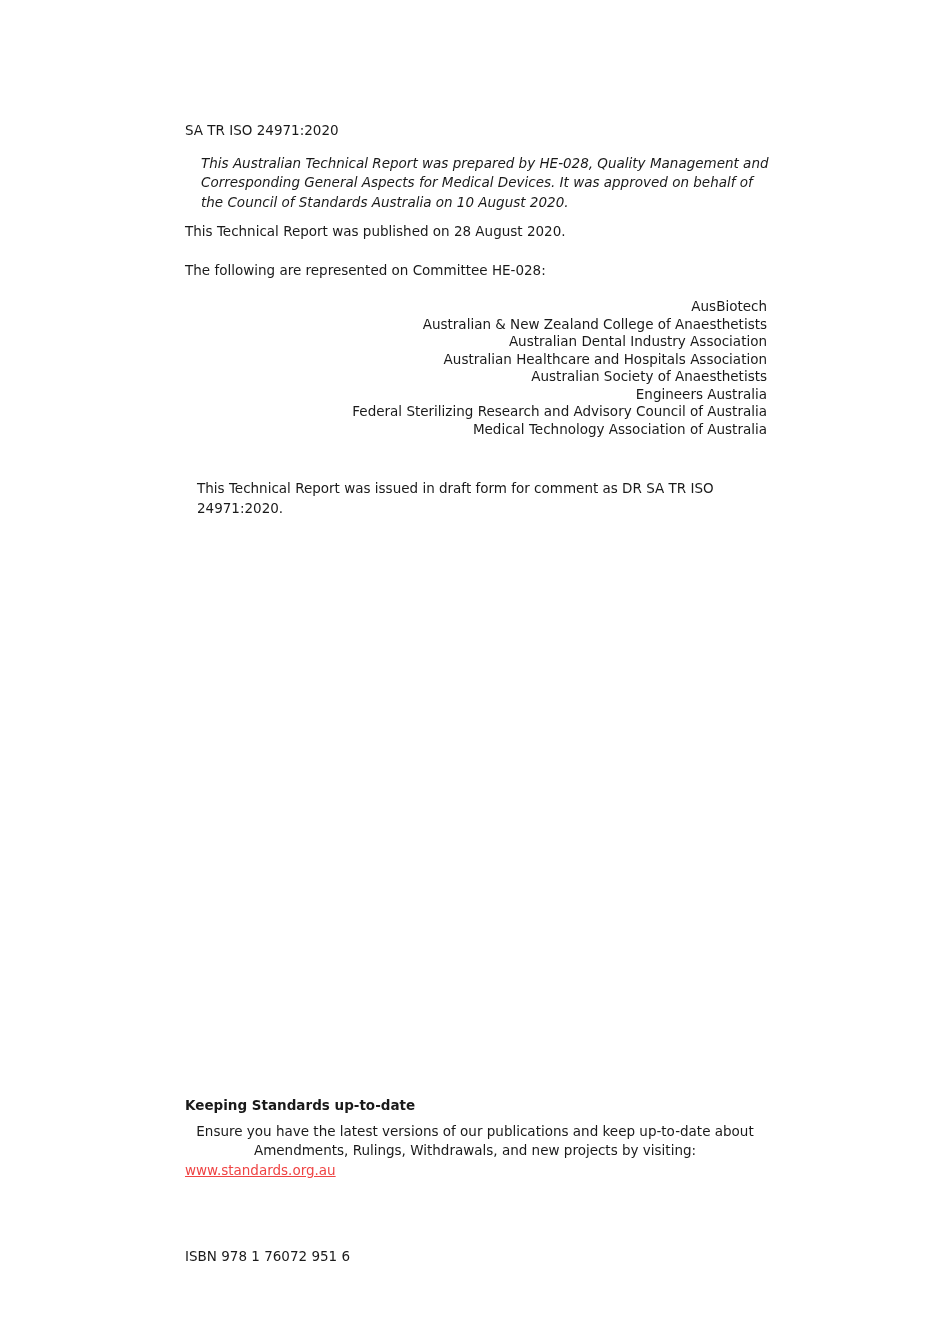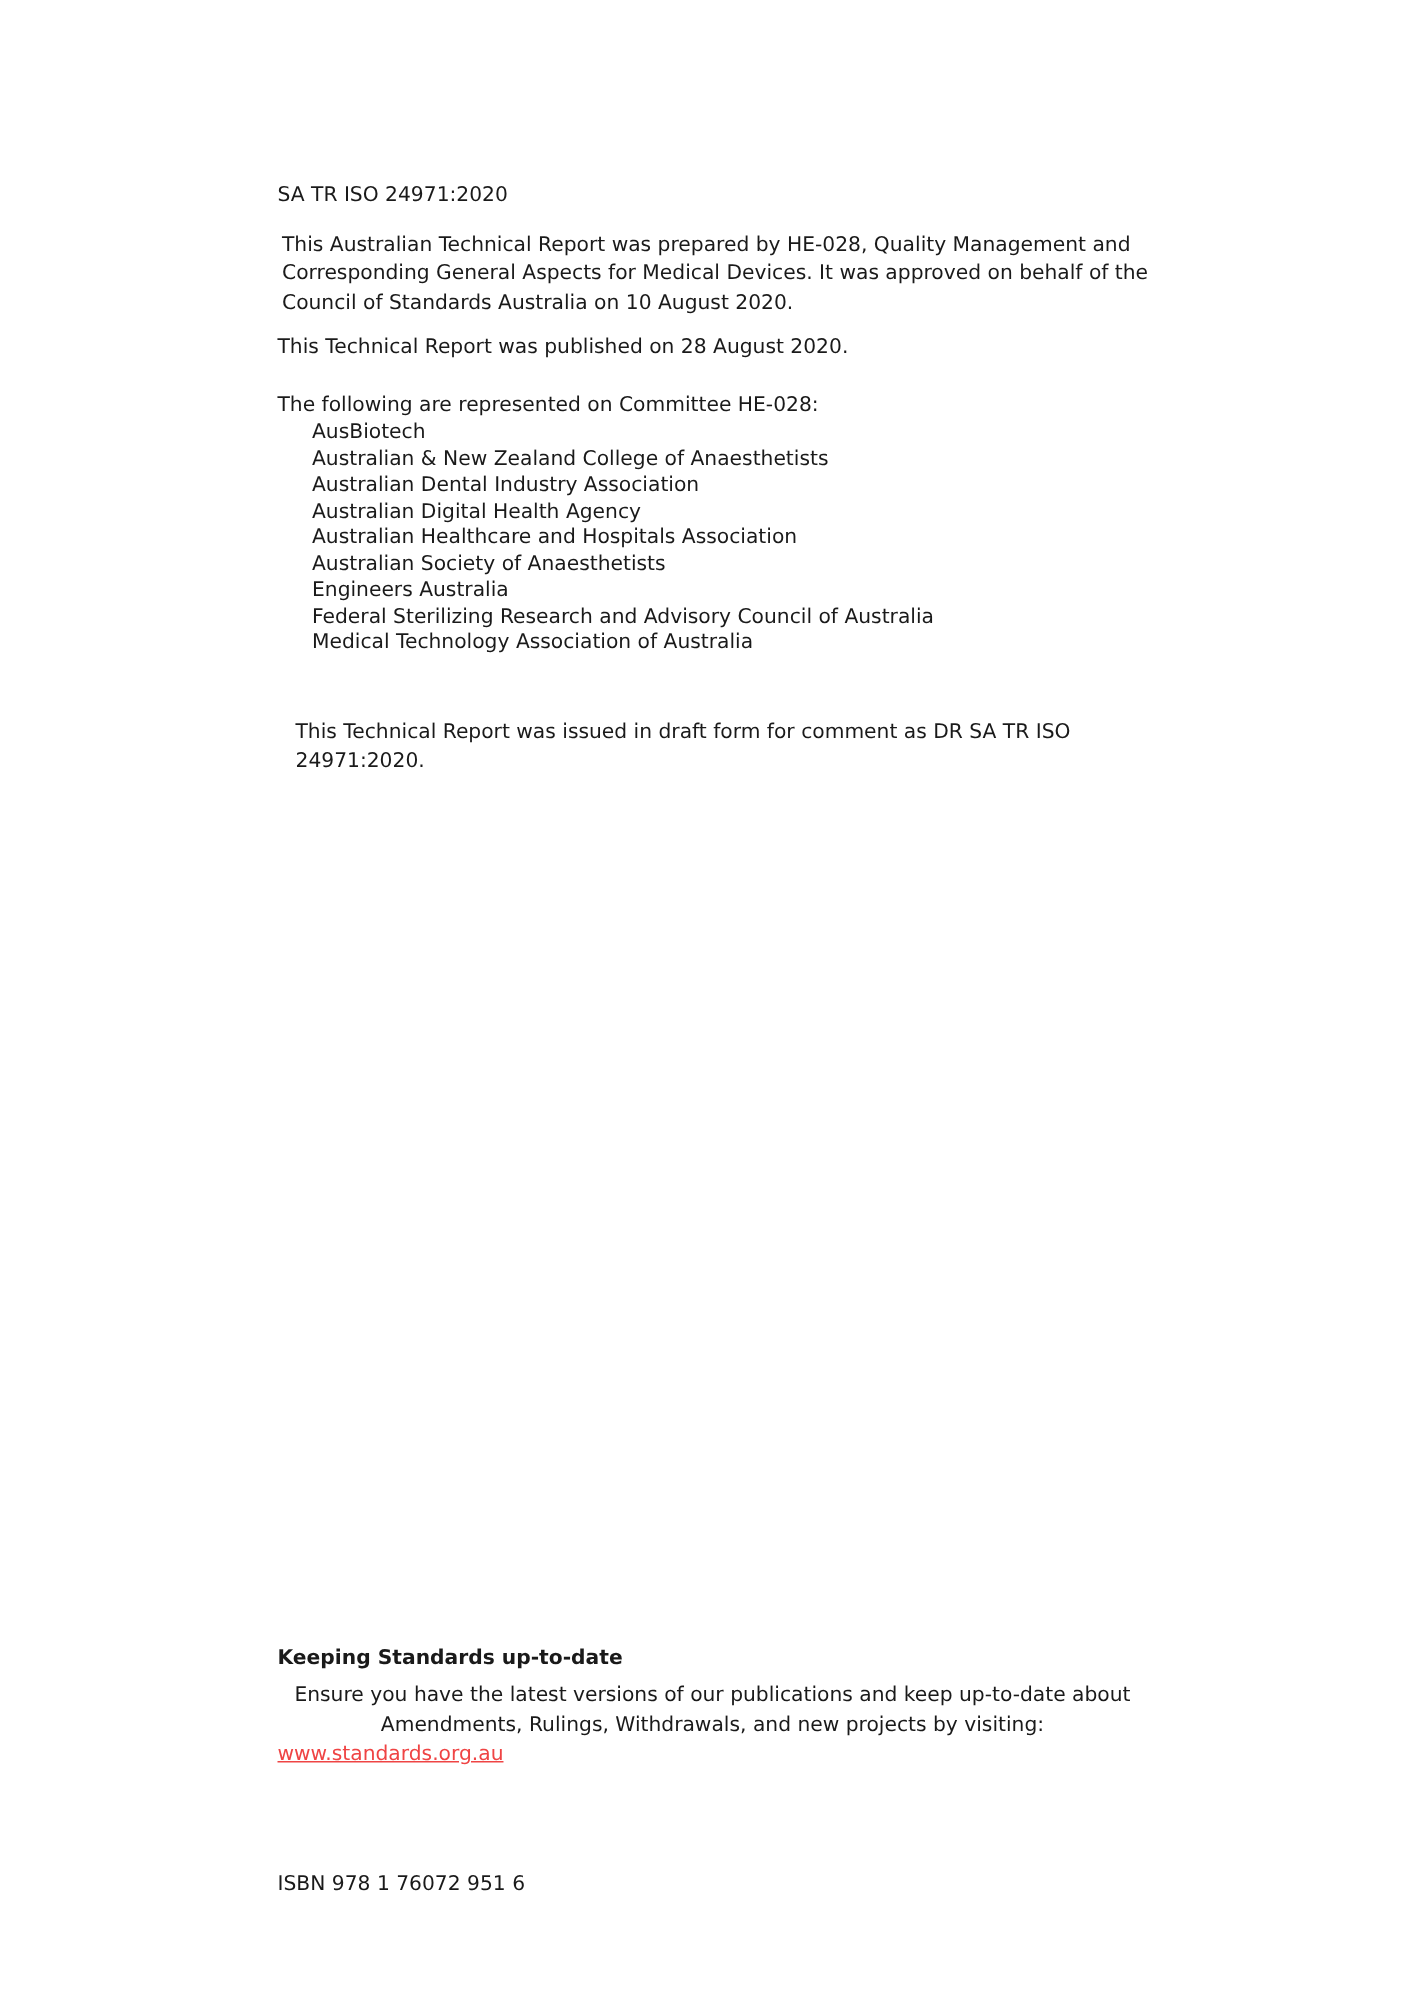--- a/index.html
+++ b/index.html
@@ -25,35 +25,37 @@
     position: relative;
     padding: 121px 0 0 185px;
     width: 600px;
     font-size: 13.5px;
     line-height: 19.5px;
   }
   .doc-ref {
     margin: 0;
   }
   .para-preparation {
-    margin: 13px 0 0 3px;
+    margin: 13px 0 0 16px;
     max-width: 578px;
+    font-style: italic;
   }
   .para-publication {
     margin: 10px 0 0 0;
     max-width: 578px;
   }
   .committee-intro {
     margin: 19px 0 0 0;
   }
   .committee-list {
-    margin: 0;
+    margin: 18px;
     padding: 0 0 0 23px;
     list-style: none;
     line-height: 17.5px;
+    text-align: right;
   }
   .committee-list li {
     white-space: nowrap;
   }
   .draft-note {
     margin: 41px 0 0 12px;
     max-width: 595px;
   }
   .keeping-heading {
     margin: 578px 0 0 0;
@@ -87,21 +89,20 @@
     <p class="para-preparation">This Australian Technical Report was prepared by HE-028, Quality Management and Corresponding General Aspects for Medical Devices. It was approved on behalf of the Council of Standards Australia on 10 August 2020.</p>
 
     <p class="para-publication">This Technical Report was published on 28 August 2020.</p>
 
     <div class="committee-intro">The following are represented on Committee HE-028:</div>
 
     <ul class="committee-list">
       <li>AusBiotech</li>
       <li>Australian &amp; New Zealand College of Anaesthetists</li>
       <li>Australian Dental Industry Association</li>
-      <li>Australian Digital Health Agency</li>
       <li>Australian Healthcare and Hospitals Association</li>
       <li>Australian Society of Anaesthetists</li>
       <li>Engineers Australia</li>
       <li>Federal Sterilizing Research and Advisory Council of Australia</li>
       <li>Medical Technology Association of Australia</li>
     </ul>
 
     <p class="draft-note">This Technical Report was issued in draft form for comment as DR SA TR ISO 24971:2020.</p>
 
     <div class="keeping-heading">Keeping Standards up-to-date</div>

